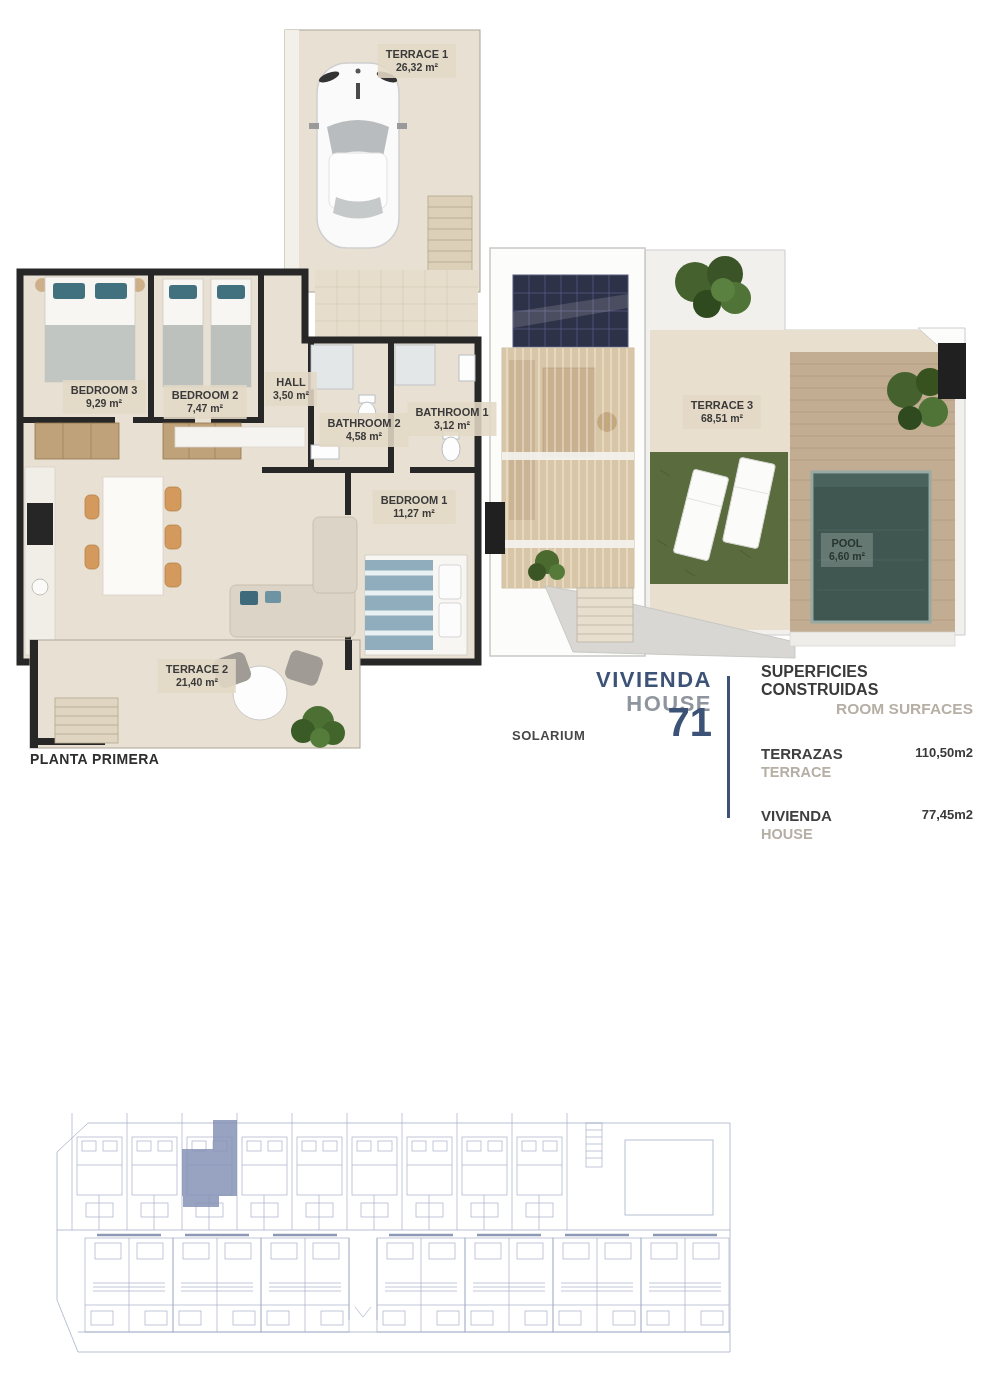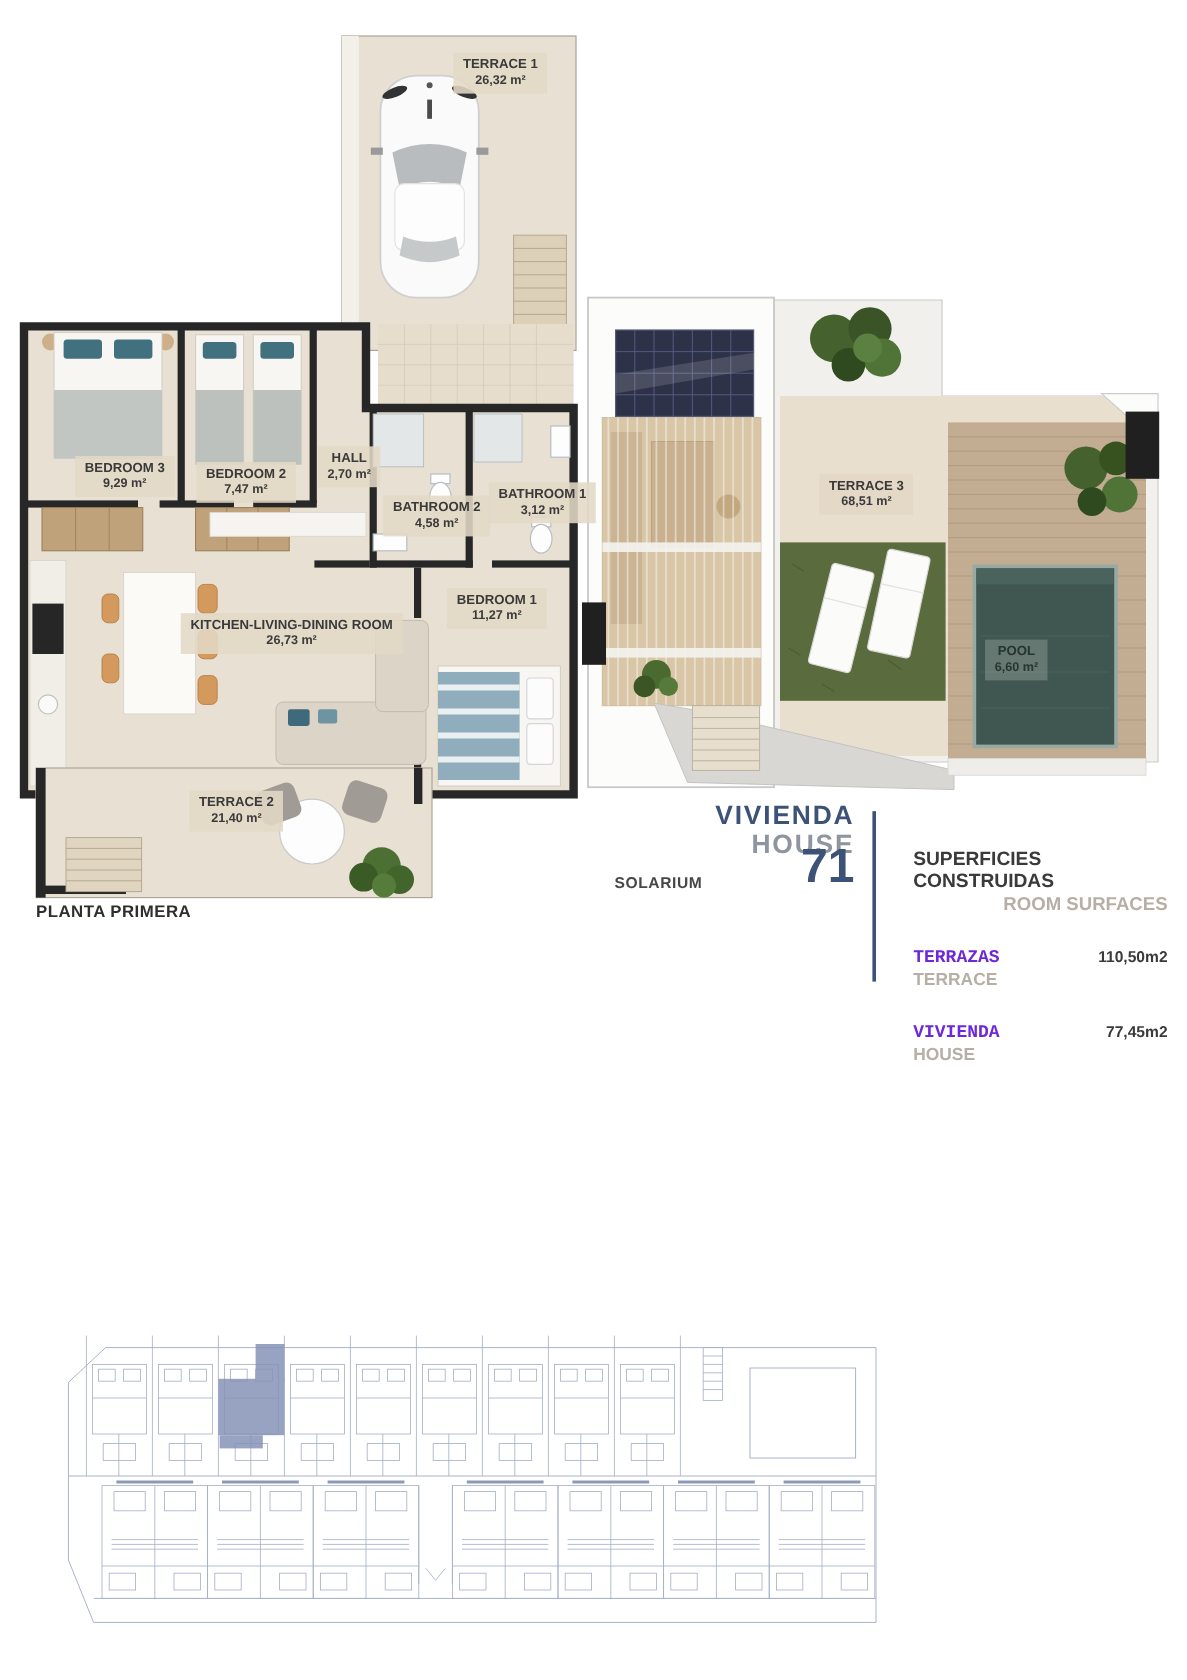--- a/index.html
+++ b/index.html
@@ -11,25 +11,25 @@
   .room-label .rn{display:block;font-weight:bold;font-size:11px;white-space:nowrap;}
   .room-label .ra{display:block;font-weight:bold;font-size:10.5px;white-space:nowrap;}
   .room-label.pool{background:rgba(215,222,212,.25);color:#273430;}
   .plan-title{position:absolute;font-weight:bold;font-size:14px;color:#2e2e2e;letter-spacing:.4px;}
   .solarium-title{position:absolute;font-weight:bold;font-size:13px;color:#474747;letter-spacing:.5px;}
   .uv{position:absolute;right:277px;text-align:right;font-weight:bold;}
   #u-vivienda{top:667px;font-size:22px;color:#3c5377;letter-spacing:1.5px;}
   #u-house{top:691px;font-size:22px;color:#8e959e;letter-spacing:1.5px;}
   #u-number{top:702px;font-size:40px;color:#3c5377;line-height:1;}
   #divider{position:absolute;left:727px;top:676px;width:3px;height:142px;background:#3c5377;}
-  #surfaces{position:absolute;left:761px;top:708px;width:212px;}
+  #surfaces{position:absolute;left:761px;top:663px;width:212px;}
   #surf-es{font-weight:bold;font-size:16px;color:#3a3a3a;}
   #surf-en{font-weight:bold;font-size:15.5px;color:#b6afa5;text-align:right;margin-top:1px;}
   .srow{position:relative;margin-top:27px;}
-  .srow .les{font-weight:bold;font-size:15px;color:#6d28d9;font-family:Liberation Mono, monospace;}
+  .srow .les{font-weight:bold;font-size:15px;color:#404040;}
   .srow .len{font-weight:bold;font-size:14.5px;color:#b6afa5;margin-top:2px;}
   .srow .val{position:absolute;right:0;top:0;font-weight:bold;font-size:13px;color:#3a3a3a;}
 </style>
 </head>
 <body>
 
 <div id="page">
 
   <svg style="left:15px;top:25px" width="470" height="725" viewBox="0 0 470 725">
 
@@ -412,33 +412,29 @@
   <div class="room-label" style="left:104px;top:380px">
     <span class="rn">BEDROOM 3</span>
       <span class="ra">9,29 m²</span>
     </div>
   <div class="room-label" style="left:205px;top:385px">
     <span class="rn">BEDROOM 2</span>
       <span class="ra">7,47 m²</span>
     </div>
   <div class="room-label" style="left:291px;top:372px">
     <span class="rn">HALL</span>
-      <span class="ra">2,70 m²</span>
+      <span class="ra">3,50 m²</span>
     </div>
   <div class="room-label" style="left:364px;top:413px">
     <span class="rn">BATHROOM 2</span>
       <span class="ra">4,58 m²</span>
     </div>
   <div class="room-label" style="left:452px;top:402px">
     <span class="rn">BATHROOM 1</span>
       <span class="ra">3,12 m²</span>
-    </div>
-  <div class="room-label" style="left:243px;top:511px">
-    <span class="rn">KITCHEN-LIVING-DINING ROOM</span>
-      <span class="ra">26,73 m²</span>
     </div>
   <div class="room-label" style="left:414px;top:490px">
     <span class="rn">BEDROOM 1</span>
       <span class="ra">11,27 m²</span>
     </div>
   <div class="room-label" style="left:197px;top:659px">
     <span class="rn">TERRACE 2</span>
       <span class="ra">21,40 m²</span>
     </div>
 

